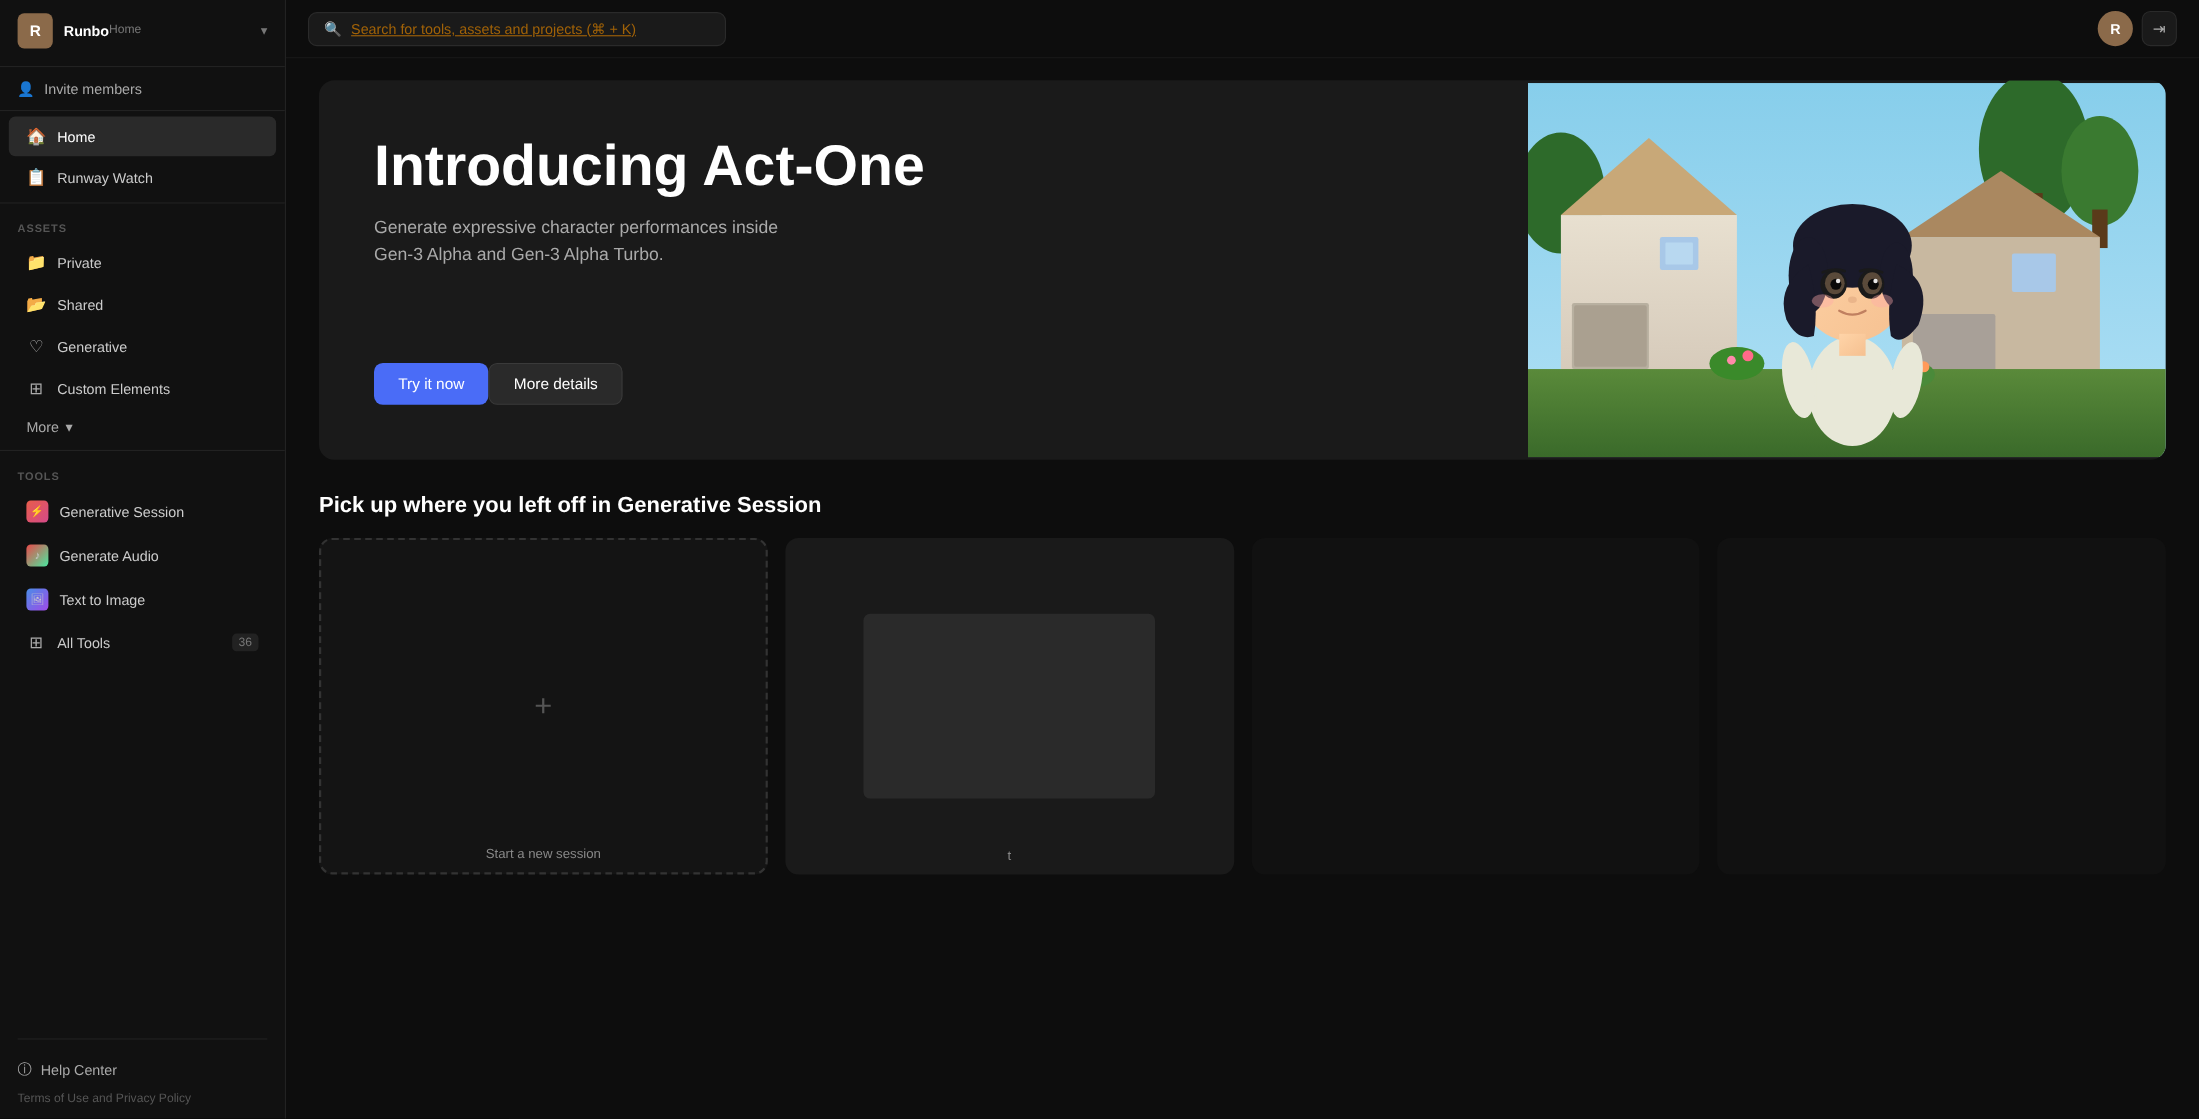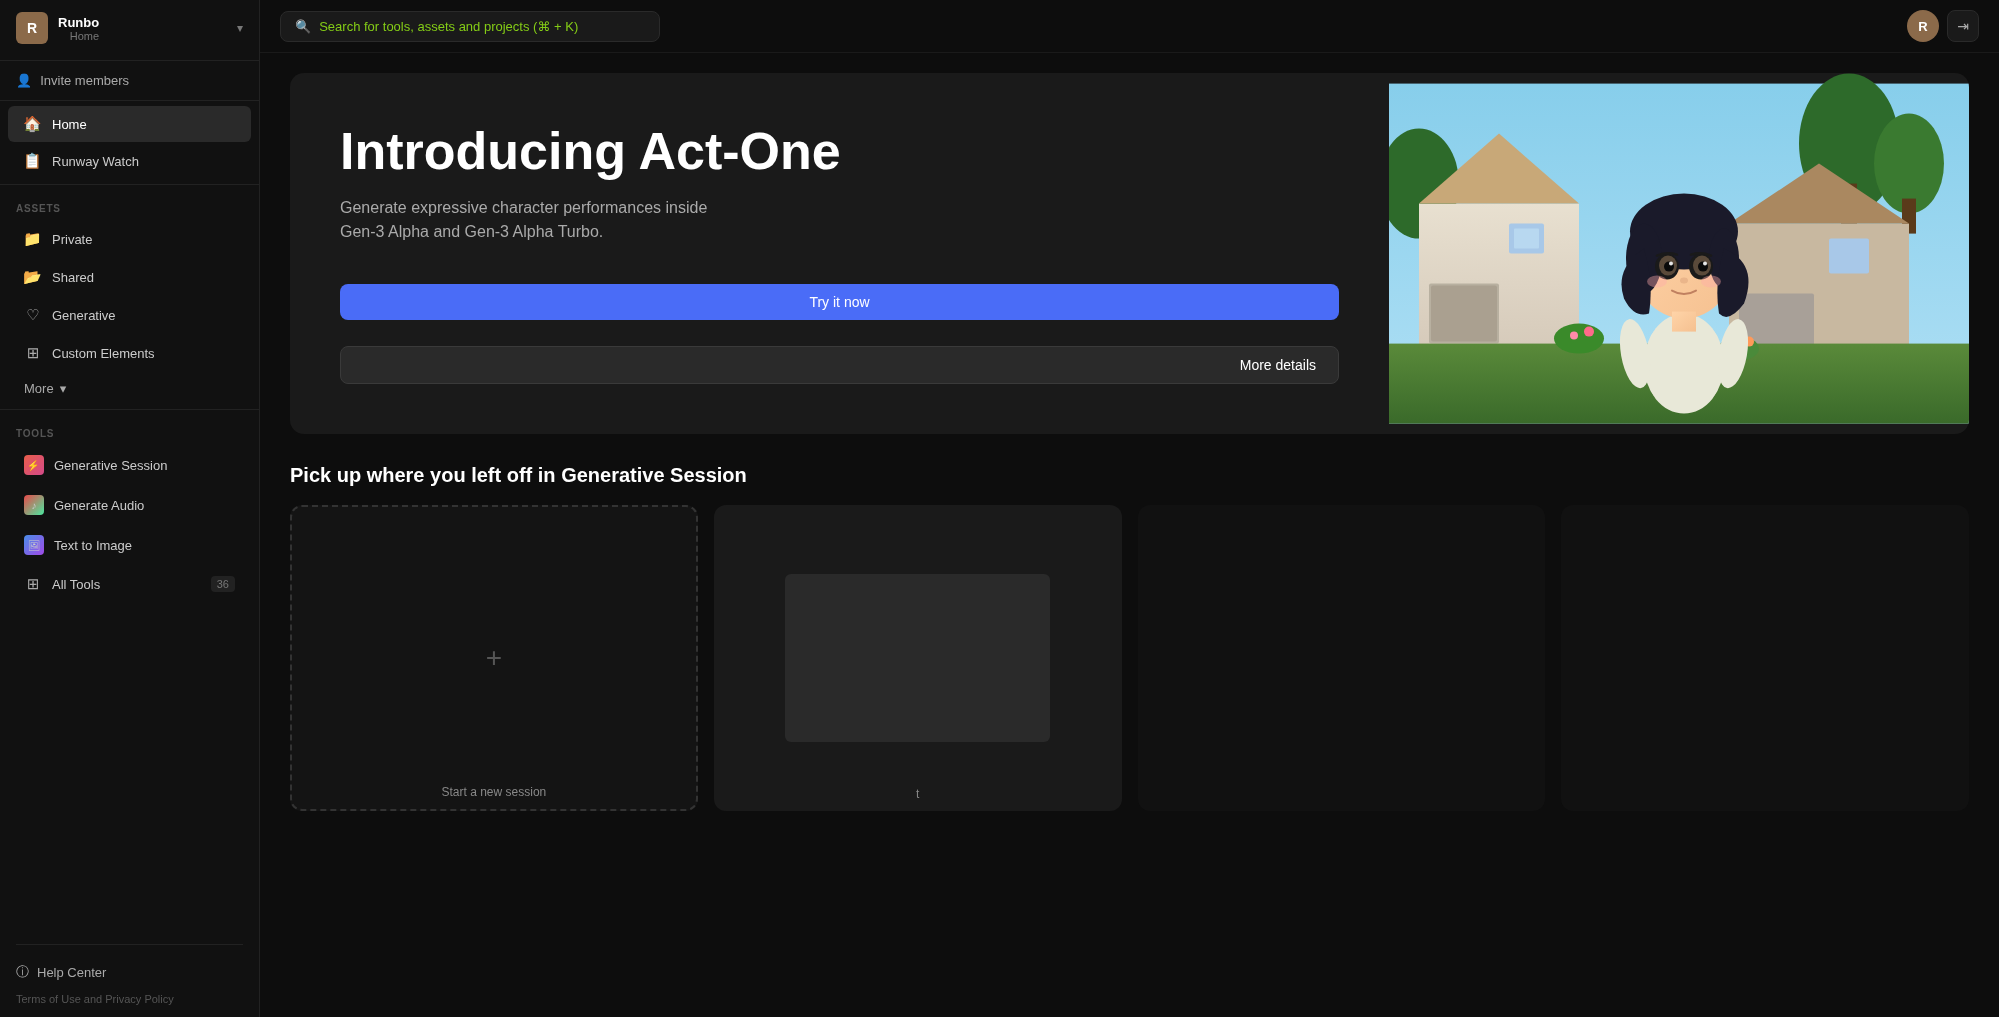--- a/index.html
+++ b/index.html
@@ -49,22 +49,20 @@
       display: flex;
       align-items: center;
       justify-content: center;
       font-size: 14px;
       font-weight: 600;
       color: #fff;
     }
 
     .workspace-info {
       display: flex;
-      flex-direction: column;
-      text-align: right;
     }
 
     .workspace-name {
       font-size: 13px;
       font-weight: 600;
       color: #fff;
     }
 
     .workspace-plan {
       font-size: 11px;
@@ -212,21 +210,22 @@
       background: #1a1a1a;
       border: 1px solid #2a2a2a;
       border-radius: 8px;
       padding: 7px 14px;
       gap: 8px;
       width: 380px;
     }
 
     .search-placeholder {
       font-size: 13px;
-      color: #84cc16;
+      color: #a16207;
+      text-decoration: underline;
     }
 
     .topbar-right {
       display: flex;
       align-items: center;
       gap: 8px;
     }
 
     .topbar-avatar {
       width: 32px;
@@ -290,23 +289,22 @@
 
     .hero-subtitle {
       font-size: 16px;
       color: #aaa;
       line-height: 1.5;
       max-width: 380px;
     }
 
     .hero-actions {
       display: flex;
-      gap: 26px;
+      gap: 0;
       margin-top: 40px;
-      flex-direction: column;
     }
 
     .btn-primary {
       background: #4a6cf7;
       color: #fff;
       border: none;
       border-radius: 8px;
       padding: 10px 22px;
       font-size: 14px;
       font-weight: 500;

